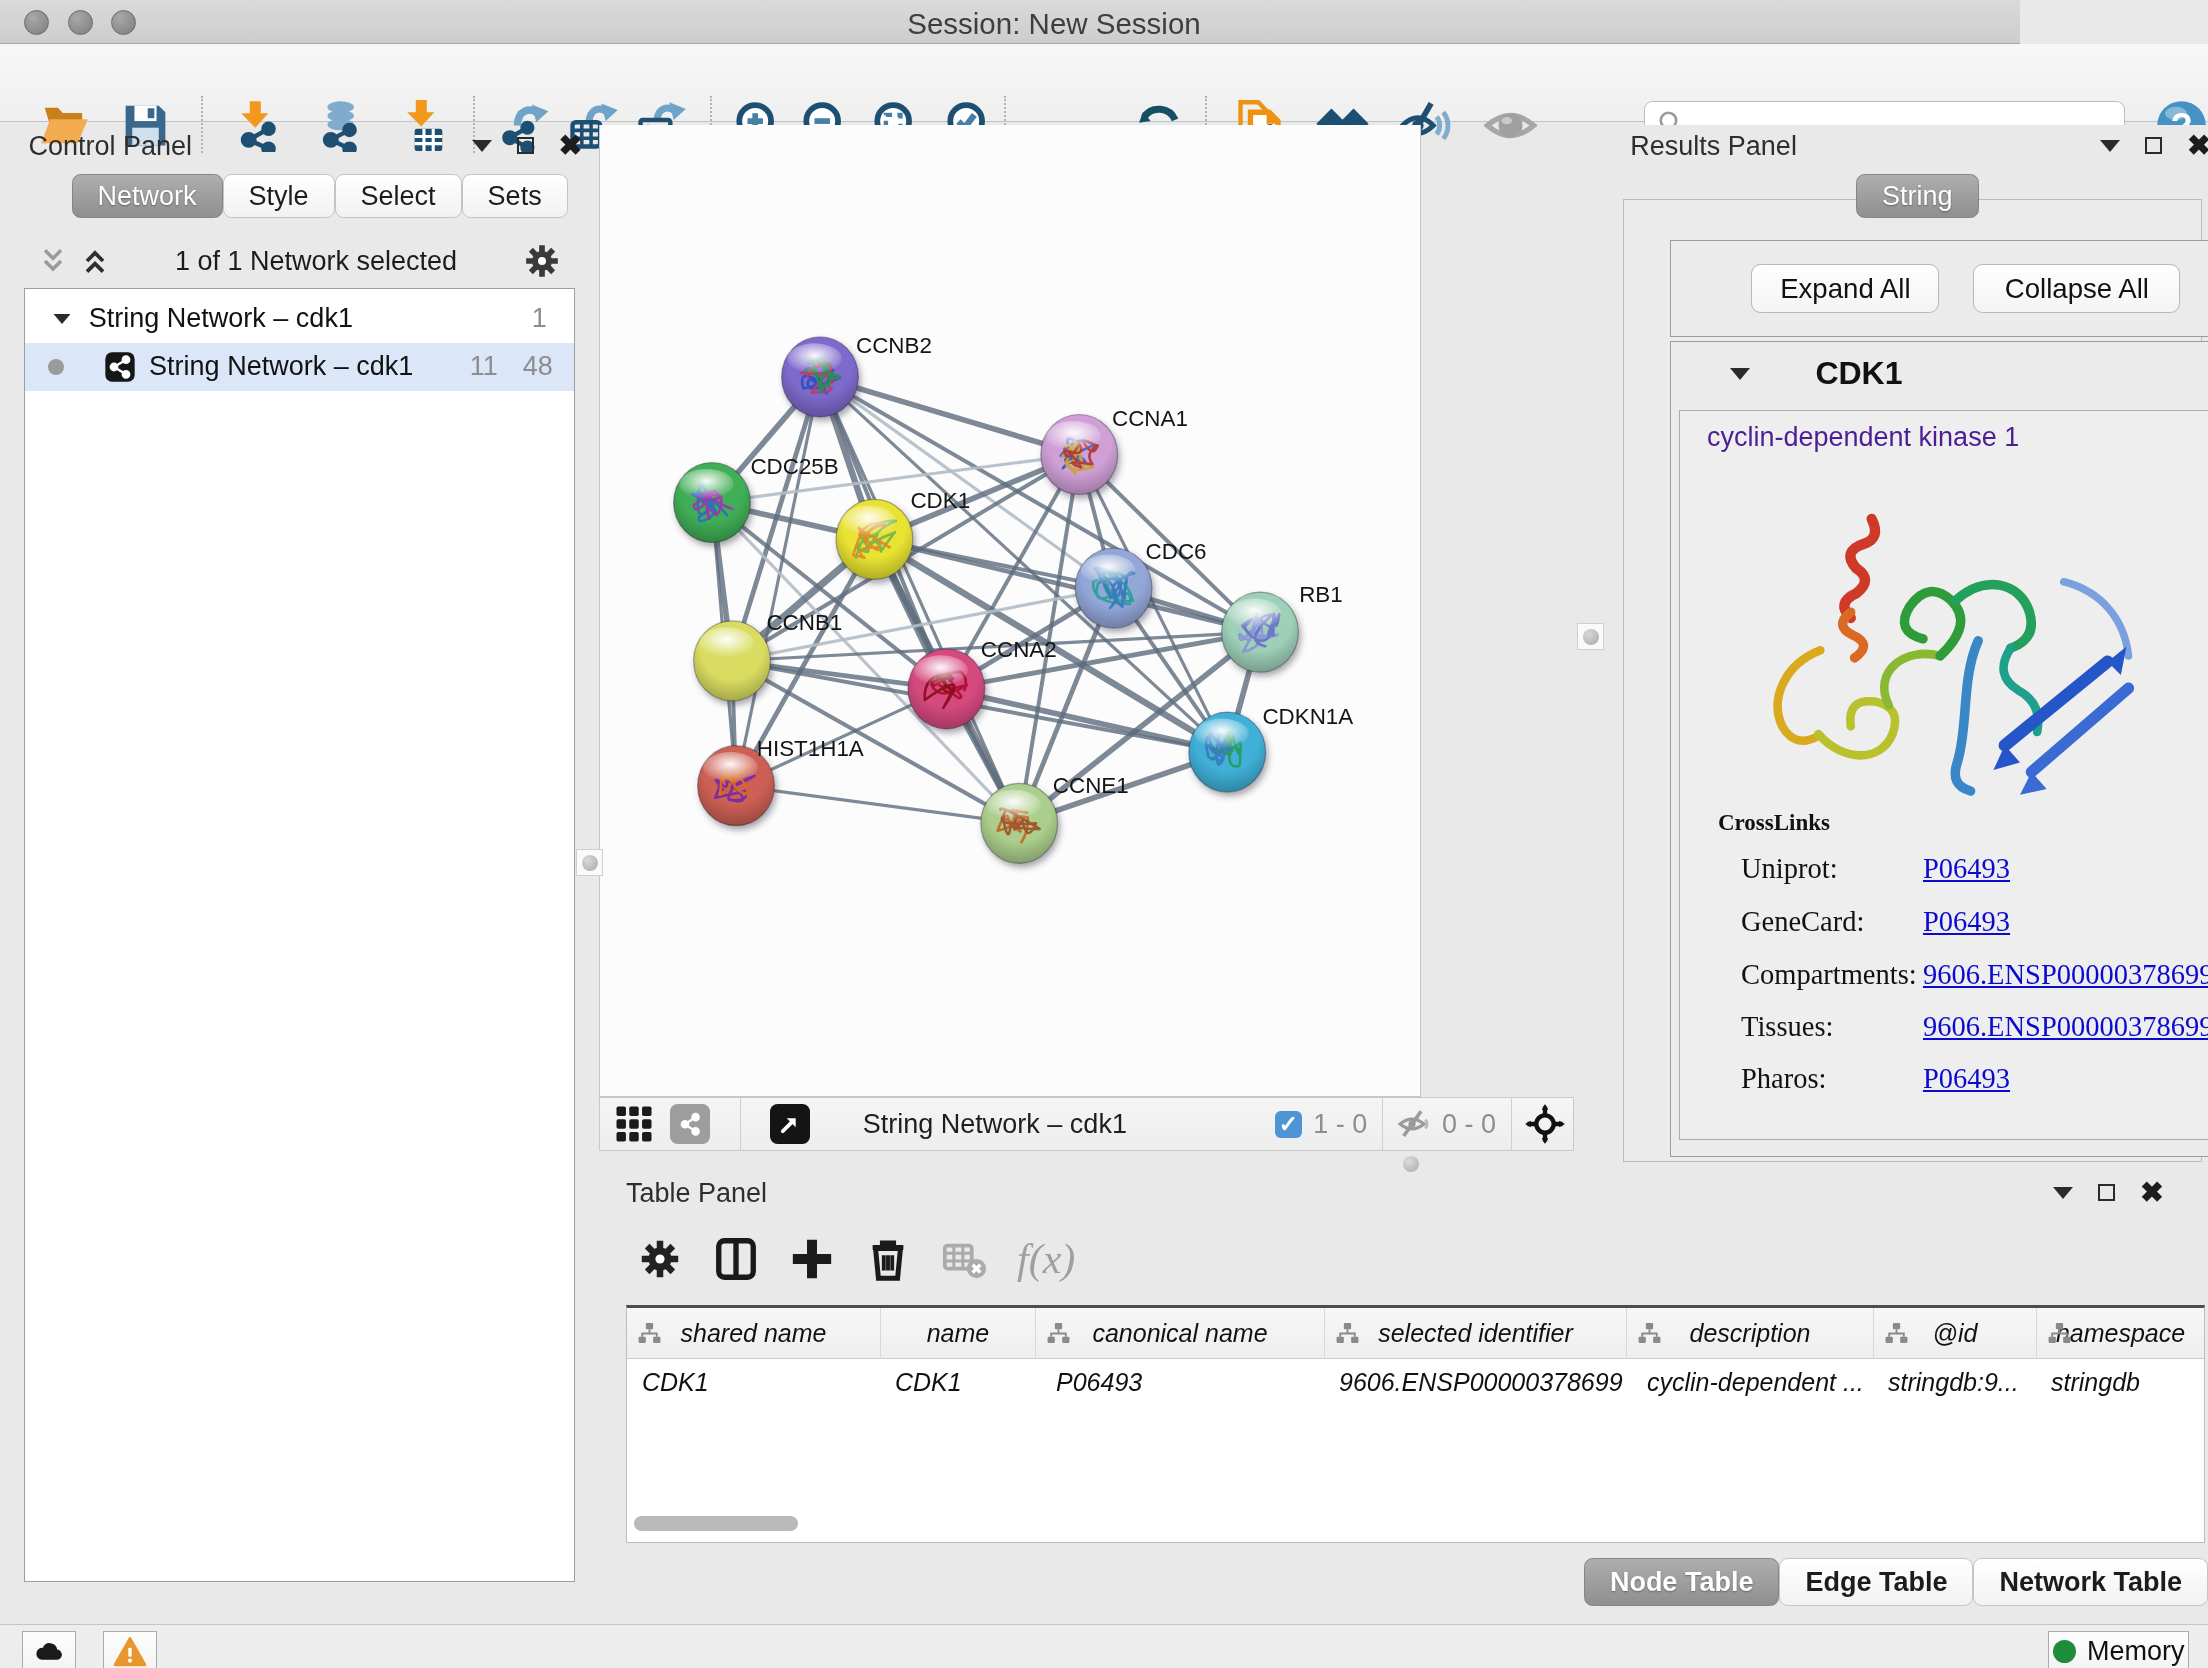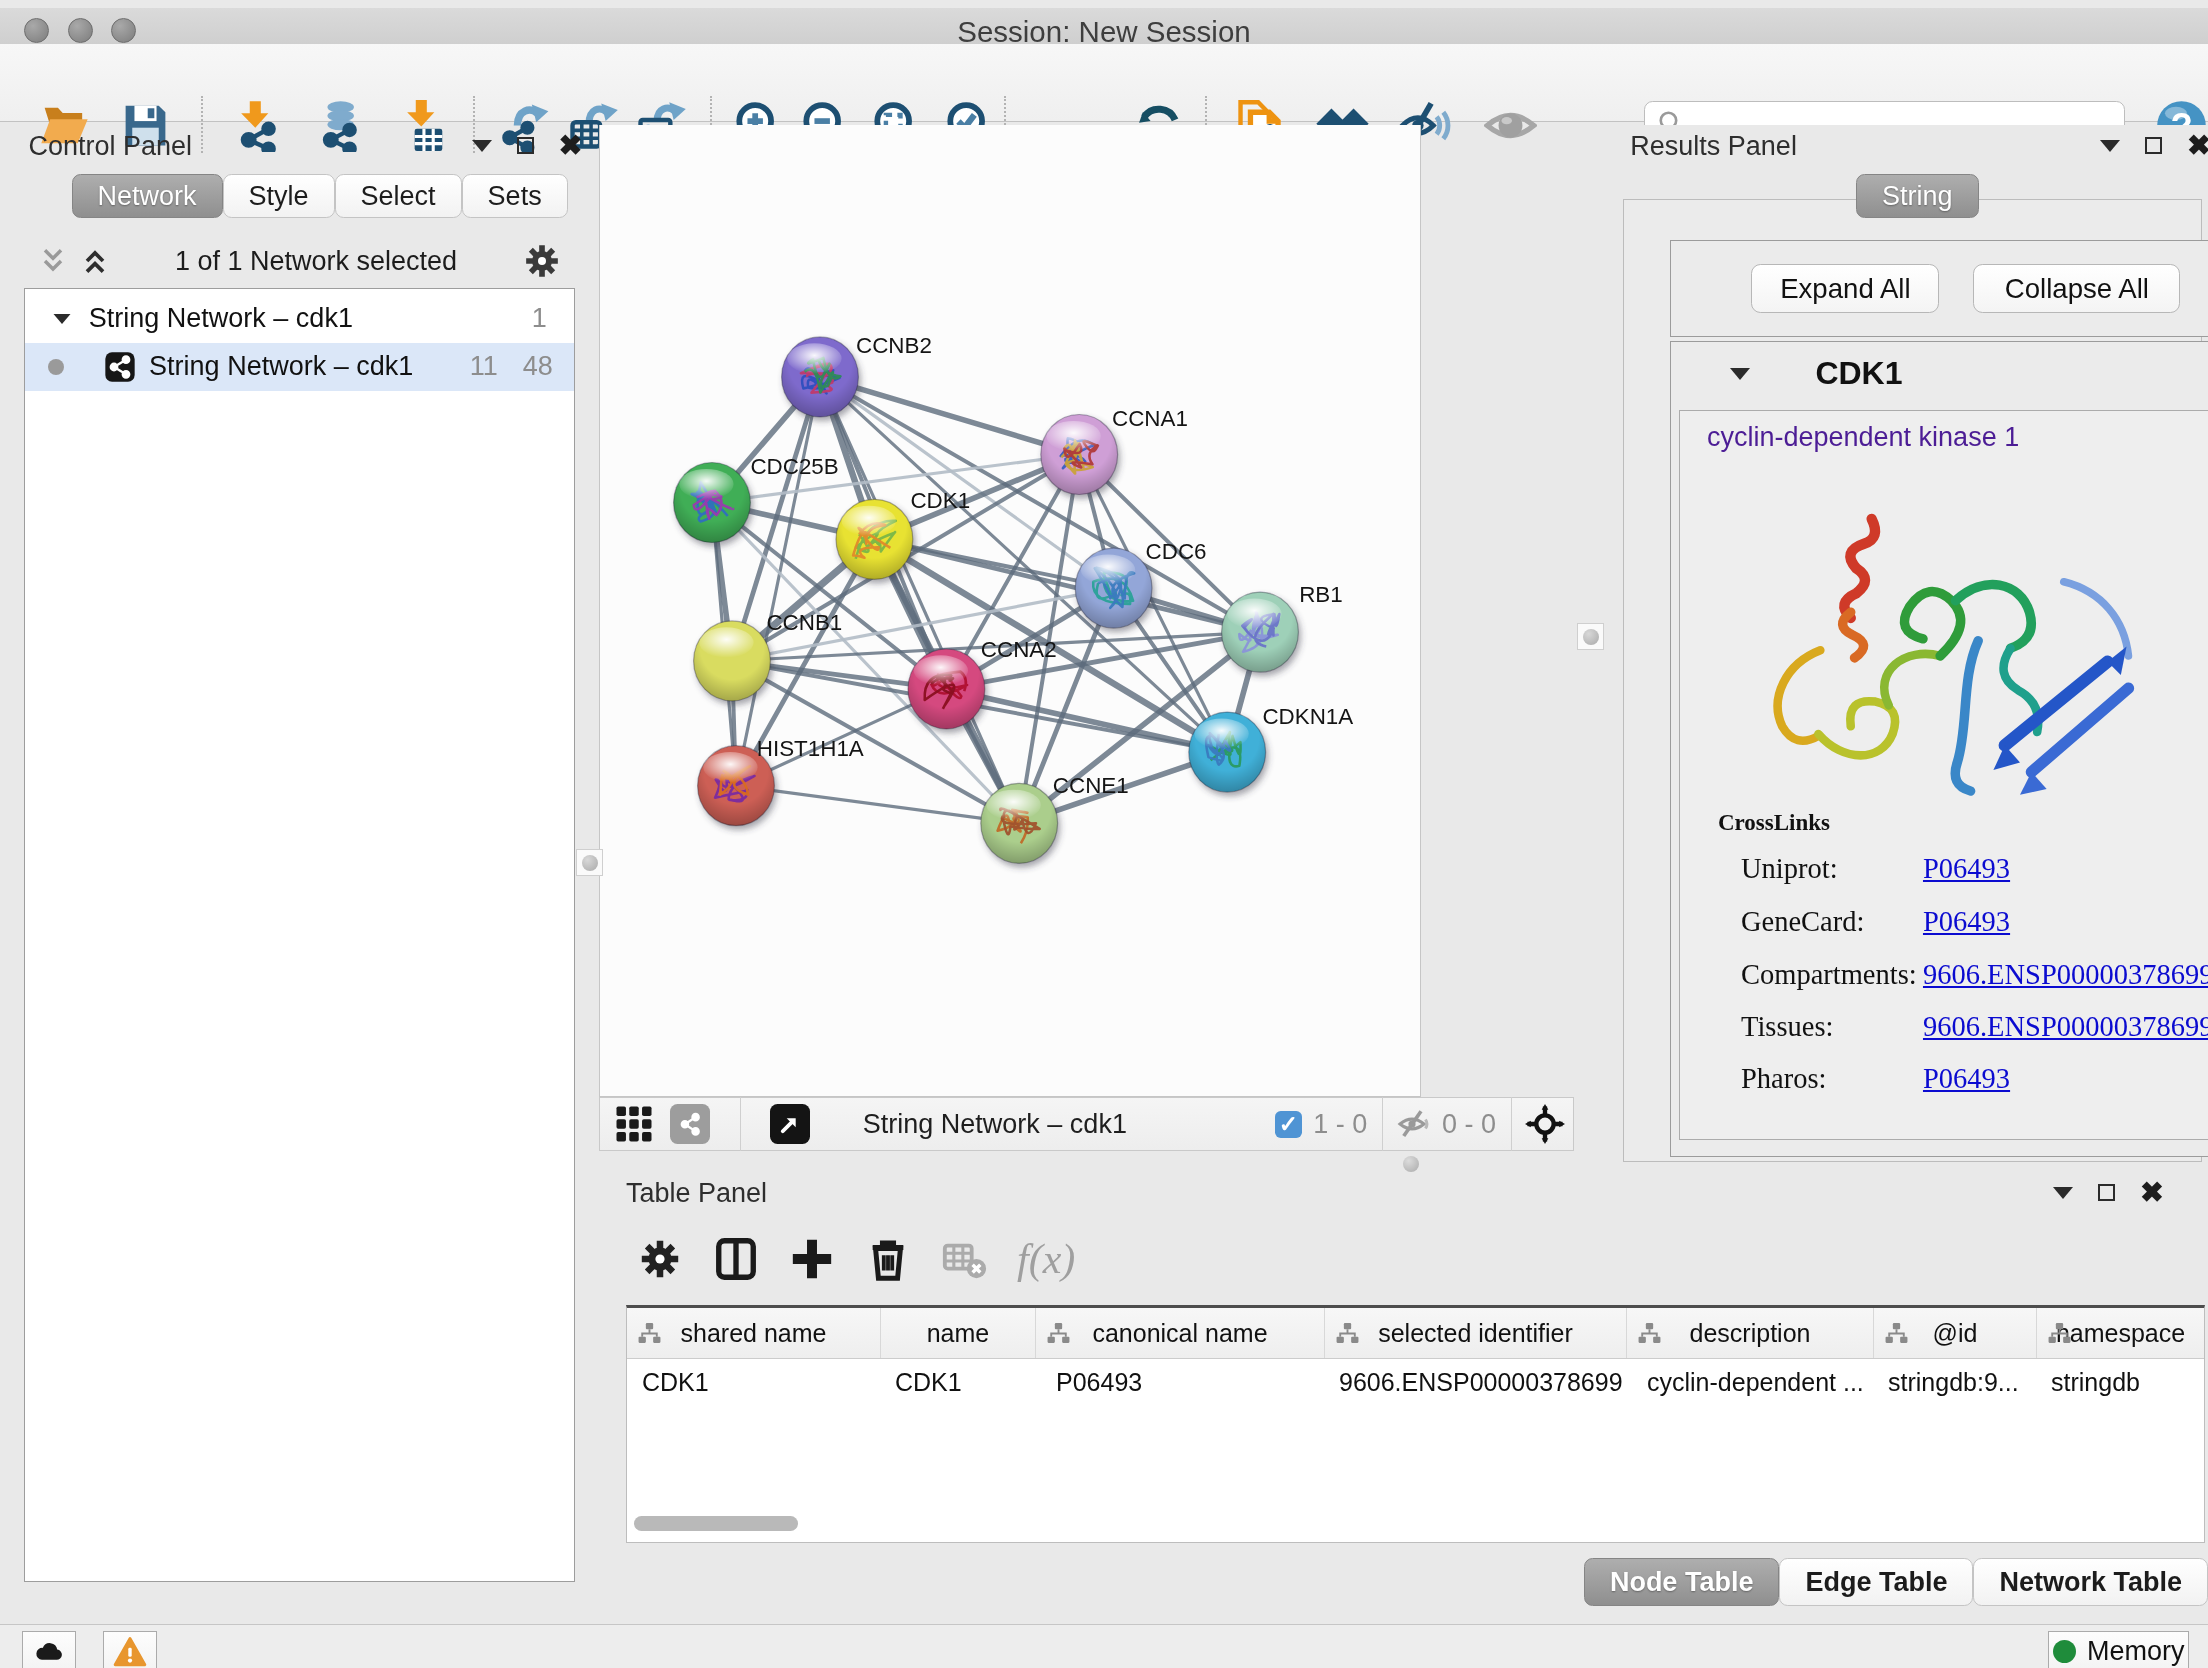--- a/index.html
+++ b/index.html
@@ -1,22 +1,22 @@
 <!DOCTYPE html>
 <html style="font-size:15px"><head>
 <meta charset="utf-8">
 <style>
   * { margin:0; padding:0; box-sizing:border-box; }
   html,body { width:2208px; height:1668px; overflow:hidden; background:#e9e9e9;
     font-family:"Liberation Sans", sans-serif; -webkit-font-smoothing:antialiased; }
   #root { position:relative; width:2208px; height:1668px; background:#e9e9e9; }
 
   
-  #titlebar { position:absolute; left:0; top:8px; width:2208px; height:44px;
-    background:linear-gradient(#dadada,#cdcdcd); border-bottom:1px solid #a8a8a8; }
+  #titlebar { position:absolute; left:0; top:0; width:2020px; height:44px;
+    background:linear-gradient(#dadada,#cdcdcd); border-bottom:1px solid #a8a8a8;padding-left:44px; }
   #titlebar .title { position:absolute; width:100%; text-align:center; top:6.7px;
     font-size:29.5px; color:#3e3e3e; font-weight:500; }
   .tl { position:absolute; top:9.5px; width:25px; height:25px; border-radius:50%;
     background:radial-gradient(circle at 35% 30%, #a9a9a9, #7c7c7c); border:1px solid #6d6d6d; }
 
   
   #toolbar { position:absolute; left:0; top:44px; width:2208px; height:78px;
     background:linear-gradient(#f7f7f7,#efefef); border-bottom:1px solid #c2c2c2; }
   .tbi { position:absolute; top:50px; width:53px; height:53px; top:55px; }
   .tbi svg { width:100%; height:100%; display:block; }
@@ -93,21 +93,21 @@
   .xl-row { position:absolute; font-size:28.5px; color:#111; }
   .xl-link { color:#0b0bd0; text-decoration:underline; }
 
   
   #table-panel { position:absolute; left:599px; top:1172px; width:1609px; height:434px; background:#e9e9e9; }
   #tp-icons { position:absolute; left:38px; top:63px; display:flex; align-items:center; gap:30px; }
   #tp-icons .ic { width:46px; height:46px; }
   #tp-icons svg { width:100%; height:100%; }
   .fx { font-family:"Liberation Serif", serif; font-style:italic; font-size:42px; color:#9f9f9f; }
   #tp-table { position:absolute; left:27px; top:133px; width:1579px; height:238px;
-    background:#fff; border:1px solid #bdbdbd; border-top:3.8px solid #4d4d4d; }
+    background:#fff; border:1px solid #bdbdbd; border-top:3.8px solid #4d4d4d;font-style:italic; }
   #tp-header { display:flex; height:51px; background:linear-gradient(#f7f7f7,#eeeeee);
     border-bottom:1.9px solid #cccccc; }
   .th { position:relative; display:flex; align-items:center; justify-content:center;
     font-size:25px; color:#111; border-left:1.9px solid #d8d8d8; overflow:hidden; }
   .th:first-child { border-left:none; }
   .th .hier { position:absolute; left:9.5px; }
   #tp-row { display:flex; height:46px; }
   .td { font-size:25px; color:#111; padding-left:15px; display:flex; align-items:center;
     overflow:hidden; white-space:nowrap; }
   #tp-hscroll { position:absolute; left:6.7px; bottom:11.4px; width:164px; height:15px;

